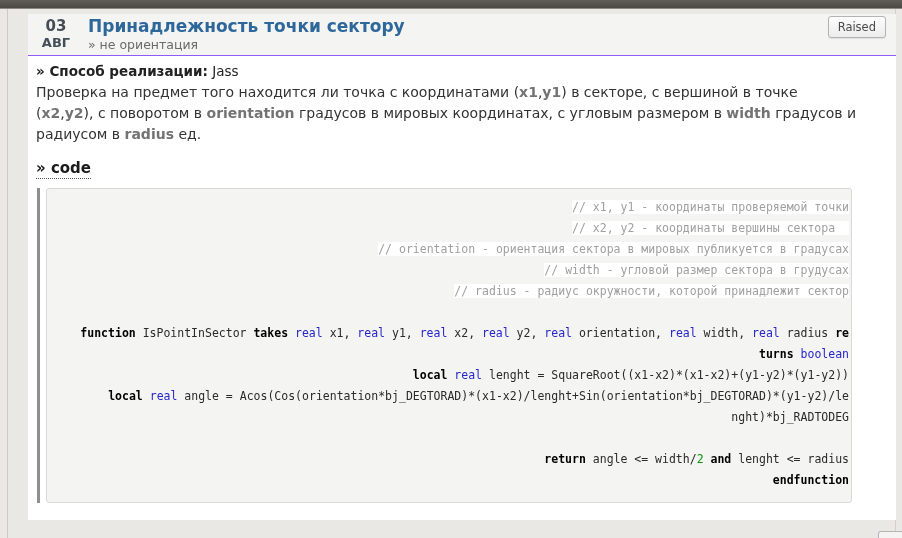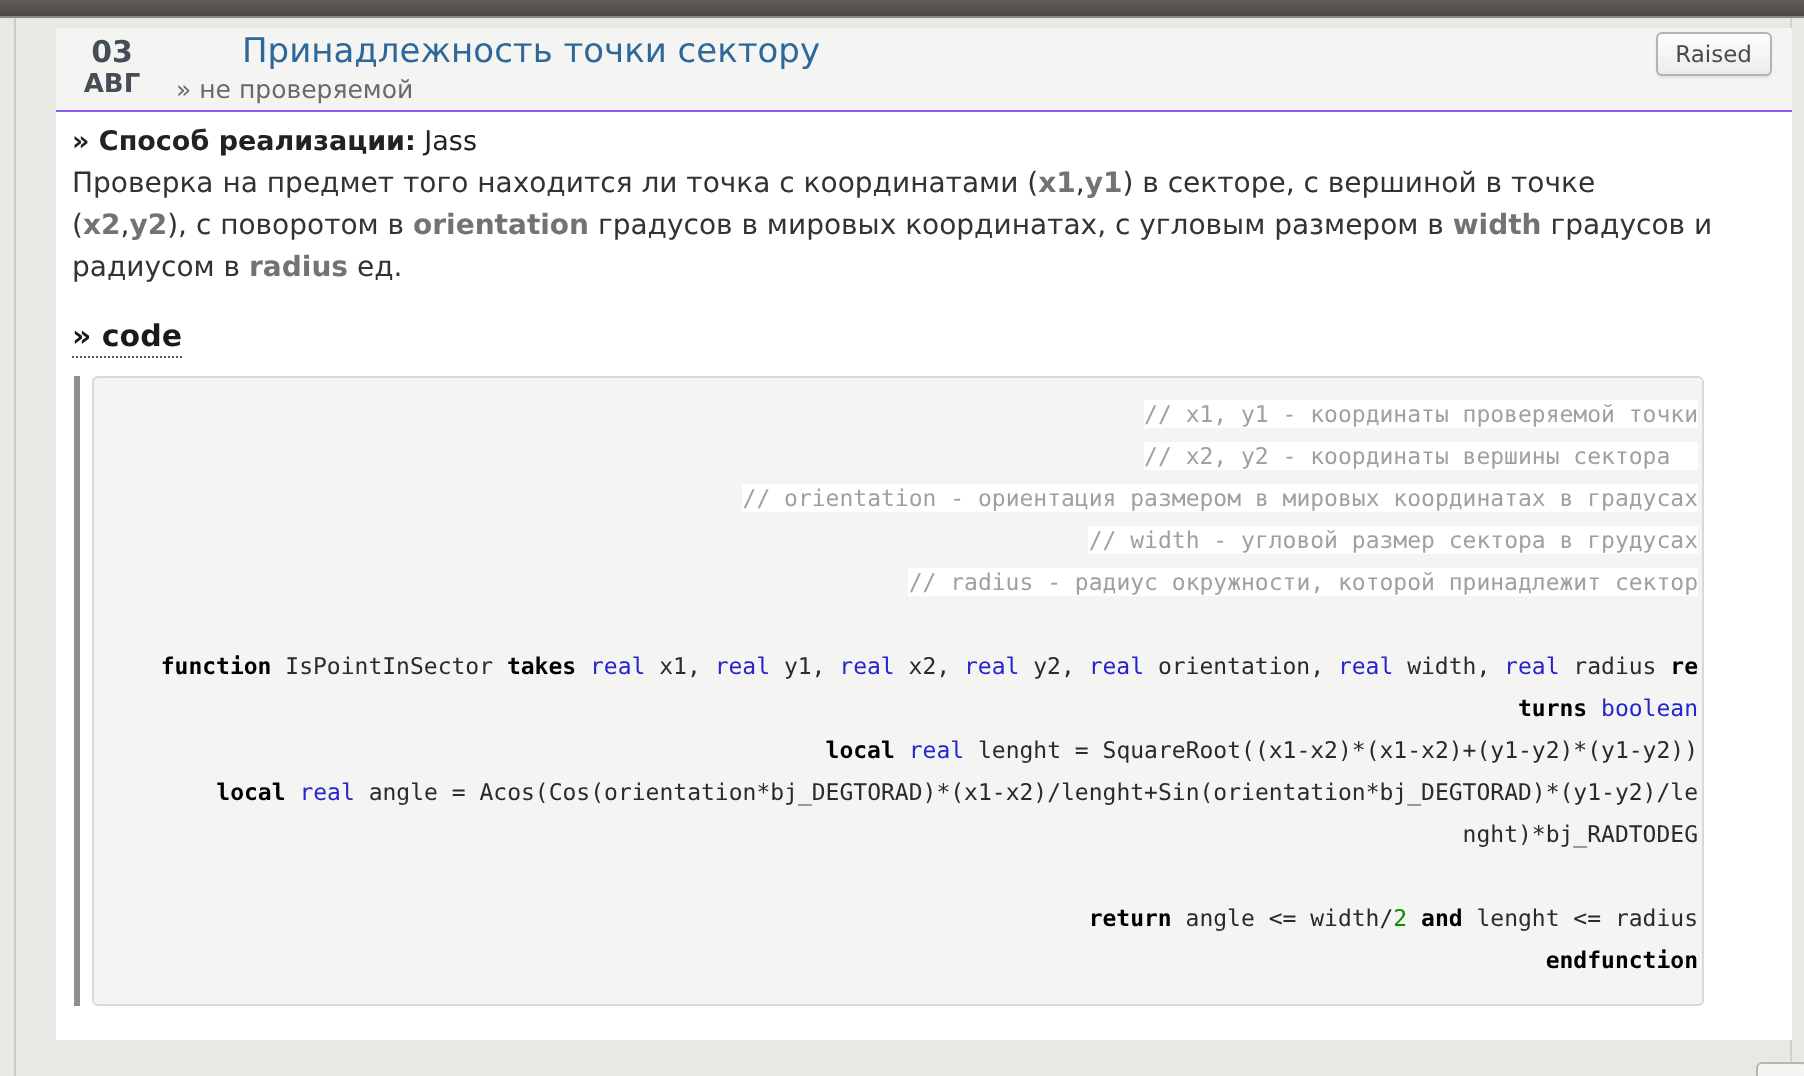--- a/index.html
+++ b/index.html
@@ -11,21 +11,21 @@
   .topbar{position:absolute;left:0;top:0;width:902px;height:8px;
     background:linear-gradient(#615e58,#4a4843);border-bottom:1px solid #8a8780;}
   .left-line{position:absolute;left:7px;top:9px;width:1px;height:529px;background:#cdcac5;}
   .right-line{position:absolute;left:895px;top:9px;width:1px;height:529px;background:#d4d1cc;}
   .content{position:absolute;left:28px;top:14px;width:868px;height:506px;background:#ffffff;}
   .header{position:relative;width:100%;height:41px;background:#f4f4f2;border-bottom:1px solid #8b5cf6;}
   .date{position:absolute;left:6px;top:4px;width:44px;text-align:center;color:#454e57;}
   .date .day{font-size:15px;font-weight:bold;line-height:17px;}
   .date .month{font-size:13px;font-weight:bold;line-height:15px;}
   .titleblock{position:absolute;left:60px;top:2px;}
-  .title{font-size:17px;font-weight:normal;color:#2e689b;line-height:21px;margin-left:33px;}
+  .title{font-size:17px;font-weight:bold;color:#2e689b;line-height:21px;}
   .subtitle{font-size:12.5px;color:#6a6a6a;line-height:16px;}
   .raised{position:absolute;right:10px;top:2px;padding:3px 9px;font-size:11.5px;color:#4a4a4a;
     border:1px solid #b3b3b3;border-radius:3px;background:linear-gradient(#fdfdfd,#ececec);
     box-shadow:0 1px 1px rgba(0,0,0,0.08);cursor:pointer;}
   .bodyarea{padding:7px 8px 0 8px;}
   .meta-line{font-size:13.5px;color:#222;line-height:16px;}
   .meta-label{font-weight:bold;}
   .para{margin-top:3px;max-width:822px;font-size:14px;color:#333;line-height:21px;}
   .para b{color:#737373;}
   .code-heading{display:inline-block;margin-top:14px;font-size:15px;font-weight:bold;color:#1a1a1a;
@@ -52,38 +52,38 @@
 <div class="right-line"></div>
 
 <div class="content">
   <div class="header">
     <div class="date">
       <div class="day">03</div>
       <div class="month">АВГ</div>
     </div>
     <div class="titleblock">
       <div class="title">Принадлежность точки сектору</div>
-      <div class="subtitle">» не проверяемой</div>
+      <div class="subtitle">» не ориентация</div>
     </div>
     <div class="raised">Raised</div>
   </div>
 
   <div class="bodyarea">
     <div class="meta-line"><span class="meta-label">» Способ реализации:</span><span> Jass</span></div>
 
     <div class="para"><span>Проверка на предмет того находится ли точка с координатами (</span><b>x1</b><span>,</span><b>y1</b><span>) в секторе, с вершиной в точке (</span><b>x2</b><span>,</span><b>y2</b><span>), с поворотом в </span><b>orientation</b><span> градусов в мировых координатах, с угловым размером в </span><b>width</b><span> градусов и радиусом в </span><b>radius</b><span> ед.</span></div>
 
     <div class="code-heading">» code</div>
 
     <div class="quote">
       <div class="qbar"></div>
       <div class="codebox">
           <div class="code-line"><span class="tok-pl">         </span><span class="tok-cm">// x1, y1 - координаты проверяемой точки</span></div>
           <div class="code-line"><span class="tok-pl">         </span><span class="tok-cm">// x2, y2 - координаты вершины сектора  </span></div>
-          <div class="code-line"><span class="tok-pl">         </span><span class="tok-cm">// orientation - ориентация размером в мировых координатах в градусах</span></div>
+          <div class="code-line"><span class="tok-pl">         </span><span class="tok-cm">// orientation - ориентация сектора в мировых публикуется в градусах</span></div>
           <div class="code-line"><span class="tok-pl">         </span><span class="tok-cm">// width - угловой размер сектора в грудусах</span></div>
           <div class="code-line"><span class="tok-pl">         </span><span class="tok-cm">// radius - радиус окружности, которой принадлежит сектор</span></div>
           <div class="code-line">&nbsp;</div>
           <div class="code-line"><span class="tok-pl">  </span><span class="tok-kw">function</span><span class="tok-pl"> IsPointInSector </span><span class="tok-kw">takes</span><span class="tok-pl"> </span><span class="tok-ty">real</span><span class="tok-pl"> x1, </span><span class="tok-ty">real</span><span class="tok-pl"> y1, </span><span class="tok-ty">real</span><span class="tok-pl"> x2, </span><span class="tok-ty">real</span><span class="tok-pl"> y2, </span><span class="tok-ty">real</span><span class="tok-pl"> orientation, </span><span class="tok-ty">real</span><span class="tok-pl"> width, </span><span class="tok-ty">real</span><span class="tok-pl"> radius </span><span class="tok-kw">re</span></div>
           <div class="code-line"><span class="tok-kw">turns</span><span class="tok-pl"> </span><span class="tok-ty">boolean</span></div>
           <div class="code-line"><span class="tok-pl">      </span><span class="tok-kw">local</span><span class="tok-pl"> </span><span class="tok-ty">real</span><span class="tok-pl"> lenght = SquareRoot((x1-x2)*(x1-x2)+(y1-y2)*(y1-y2))</span></div>
           <div class="code-line"><span class="tok-pl">      </span><span class="tok-kw">local</span><span class="tok-pl"> </span><span class="tok-ty">real</span><span class="tok-pl"> angle = Acos(Cos(orientation*bj_DEGTORAD)*(x1-x2)/lenght+Sin(orientation*bj_DEGTORAD)*(y1-y2)/le</span></div>
           <div class="code-line"><span class="tok-pl">nght)*bj_RADTODEG</span></div>
           <div class="code-line">&nbsp;</div>
           <div class="code-line"><span class="tok-pl">      </span><span class="tok-kw">return</span><span class="tok-pl"> angle &lt;= width/</span><span class="tok-nm">2</span><span class="tok-pl"> </span><span class="tok-kw">and</span><span class="tok-pl"> lenght &lt;= radius</span></div>

